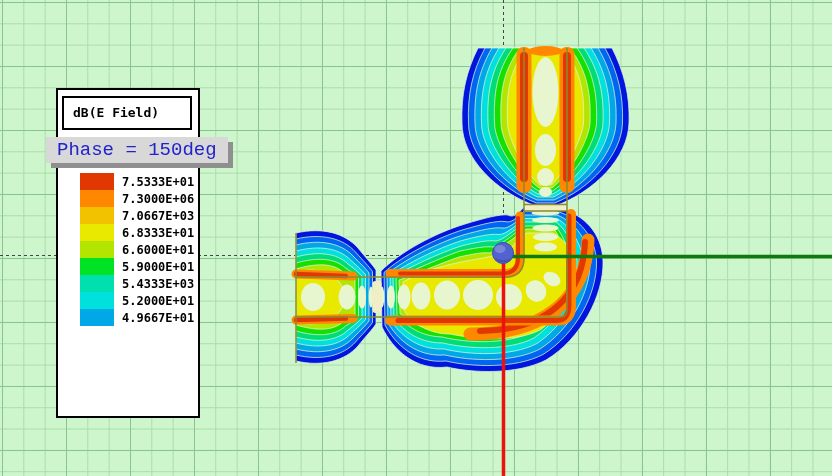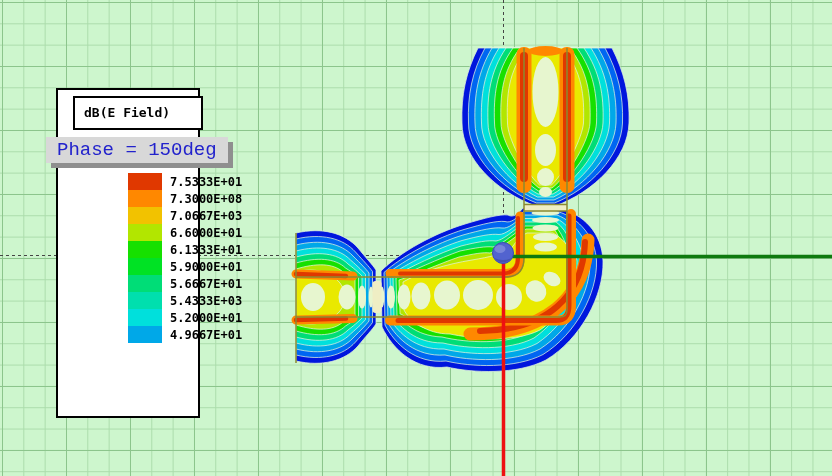--- a/index.html
+++ b/index.html
@@ -21,27 +21,27 @@
   .stripline{stroke:var(--strip-line,#8a8a30);stroke-width:1.5;fill:none;}
   .gap{fill:var(--gap-fill,#efeec4);stroke:none;}
   .dash{stroke:var(--axis-dash,#444);stroke-width:1;stroke-dasharray:3 3;fill:none;}
 
   #legend-box{
     position:absolute;left:56px;top:88px;width:140px;height:326px;
     background:var(--legend-bg,#fff);border:2px solid var(--legend-border,#000);
     z-index:3;
   }
   #legend-title-box{
-    position:absolute;left:15px;top:6px;width:117px;height:30px;
+    position:absolute;left:4px;top:6px;width:117px;height:30px;
     border:2px solid var(--legend-border,#000);background:var(--legend-bg,#fff);
     font:bold 13px "DejaVu Sans Mono",monospace;line-height:30px;padding-left:9px;
     white-space:nowrap;color:#000;
   }
   #legend-scale{position:absolute;left:22px;top:83px;}
-  .legend-row{display:flex;align-items:center;height:17px;margin-left:48px;}
+  .legend-row{display:flex;align-items:center;height:17px;}
   .legend-swatch{width:34px;height:17px;flex:0 0 34px;}
   .legend-value{font:bold 12px "DejaVu Sans Mono",monospace;color:#000;padding-left:8px;white-space:nowrap;}
   #phase-chip{
     position:absolute;left:46px;top:137px;z-index:4;
     background:var(--phase-bg,#d8d8d8);
     box-shadow:5px 5px 0 var(--phase-shadow,#8f8f8f);
     color:var(--phase-text,#2222cc);
     font-size:19px;font-family:Liberation Mono, monospace;
     padding:2px 11px;white-space:nowrap;
   }
@@ -158,43 +158,39 @@
 
   <div id="legend-box">
     <div id="legend-title-box">dB(E Field)</div>
     <div id="legend-scale">
         <div class="legend-row">
           <div class="legend-swatch" style="background: rgb(224, 56, 0);"></div>
           <div class="legend-value">7.5333E+01</div>
         </div>
         <div class="legend-row">
           <div class="legend-swatch" style="background: rgb(255, 136, 0);"></div>
-          <div class="legend-value">7.3000E+08</div>
+          <div class="legend-value">7.3000E+06</div>
         </div>
         <div class="legend-row">
           <div class="legend-swatch" style="background: rgb(242, 194, 0);"></div>
           <div class="legend-value">7.0667E+03</div>
         </div>
         <div class="legend-row">
+          <div class="legend-swatch" style="background: rgb(233, 233, 0);"></div>
+          <div class="legend-value">6.8333E+01</div>
+        </div>
+        <div class="legend-row">
           <div class="legend-swatch" style="background: rgb(178, 230, 0);"></div>
           <div class="legend-value">6.6000E+01</div>
         </div>
         <div class="legend-row">
-          <div class="legend-swatch" style="background: rgb(22, 224, 0);"></div>
-          <div class="legend-value">6.1333E+01</div>
-        </div>
-        <div class="legend-row">
           <div class="legend-swatch" style="background: rgb(0, 226, 36);"></div>
           <div class="legend-value">5.9000E+01</div>
         </div>
         <div class="legend-row">
-          <div class="legend-swatch" style="background: rgb(0, 221, 119);"></div>
-          <div class="legend-value">5.6667E+01</div>
-        </div>
-        <div class="legend-row">
           <div class="legend-swatch" style="background: rgb(0, 223, 174);"></div>
           <div class="legend-value">5.4333E+03</div>
         </div>
         <div class="legend-row">
           <div class="legend-swatch" style="background: rgb(0, 224, 220);"></div>
           <div class="legend-value">5.2000E+01</div>
         </div>
         <div class="legend-row">
           <div class="legend-swatch" style="background: rgb(0, 168, 232);"></div>
           <div class="legend-value">4.9667E+01</div>

